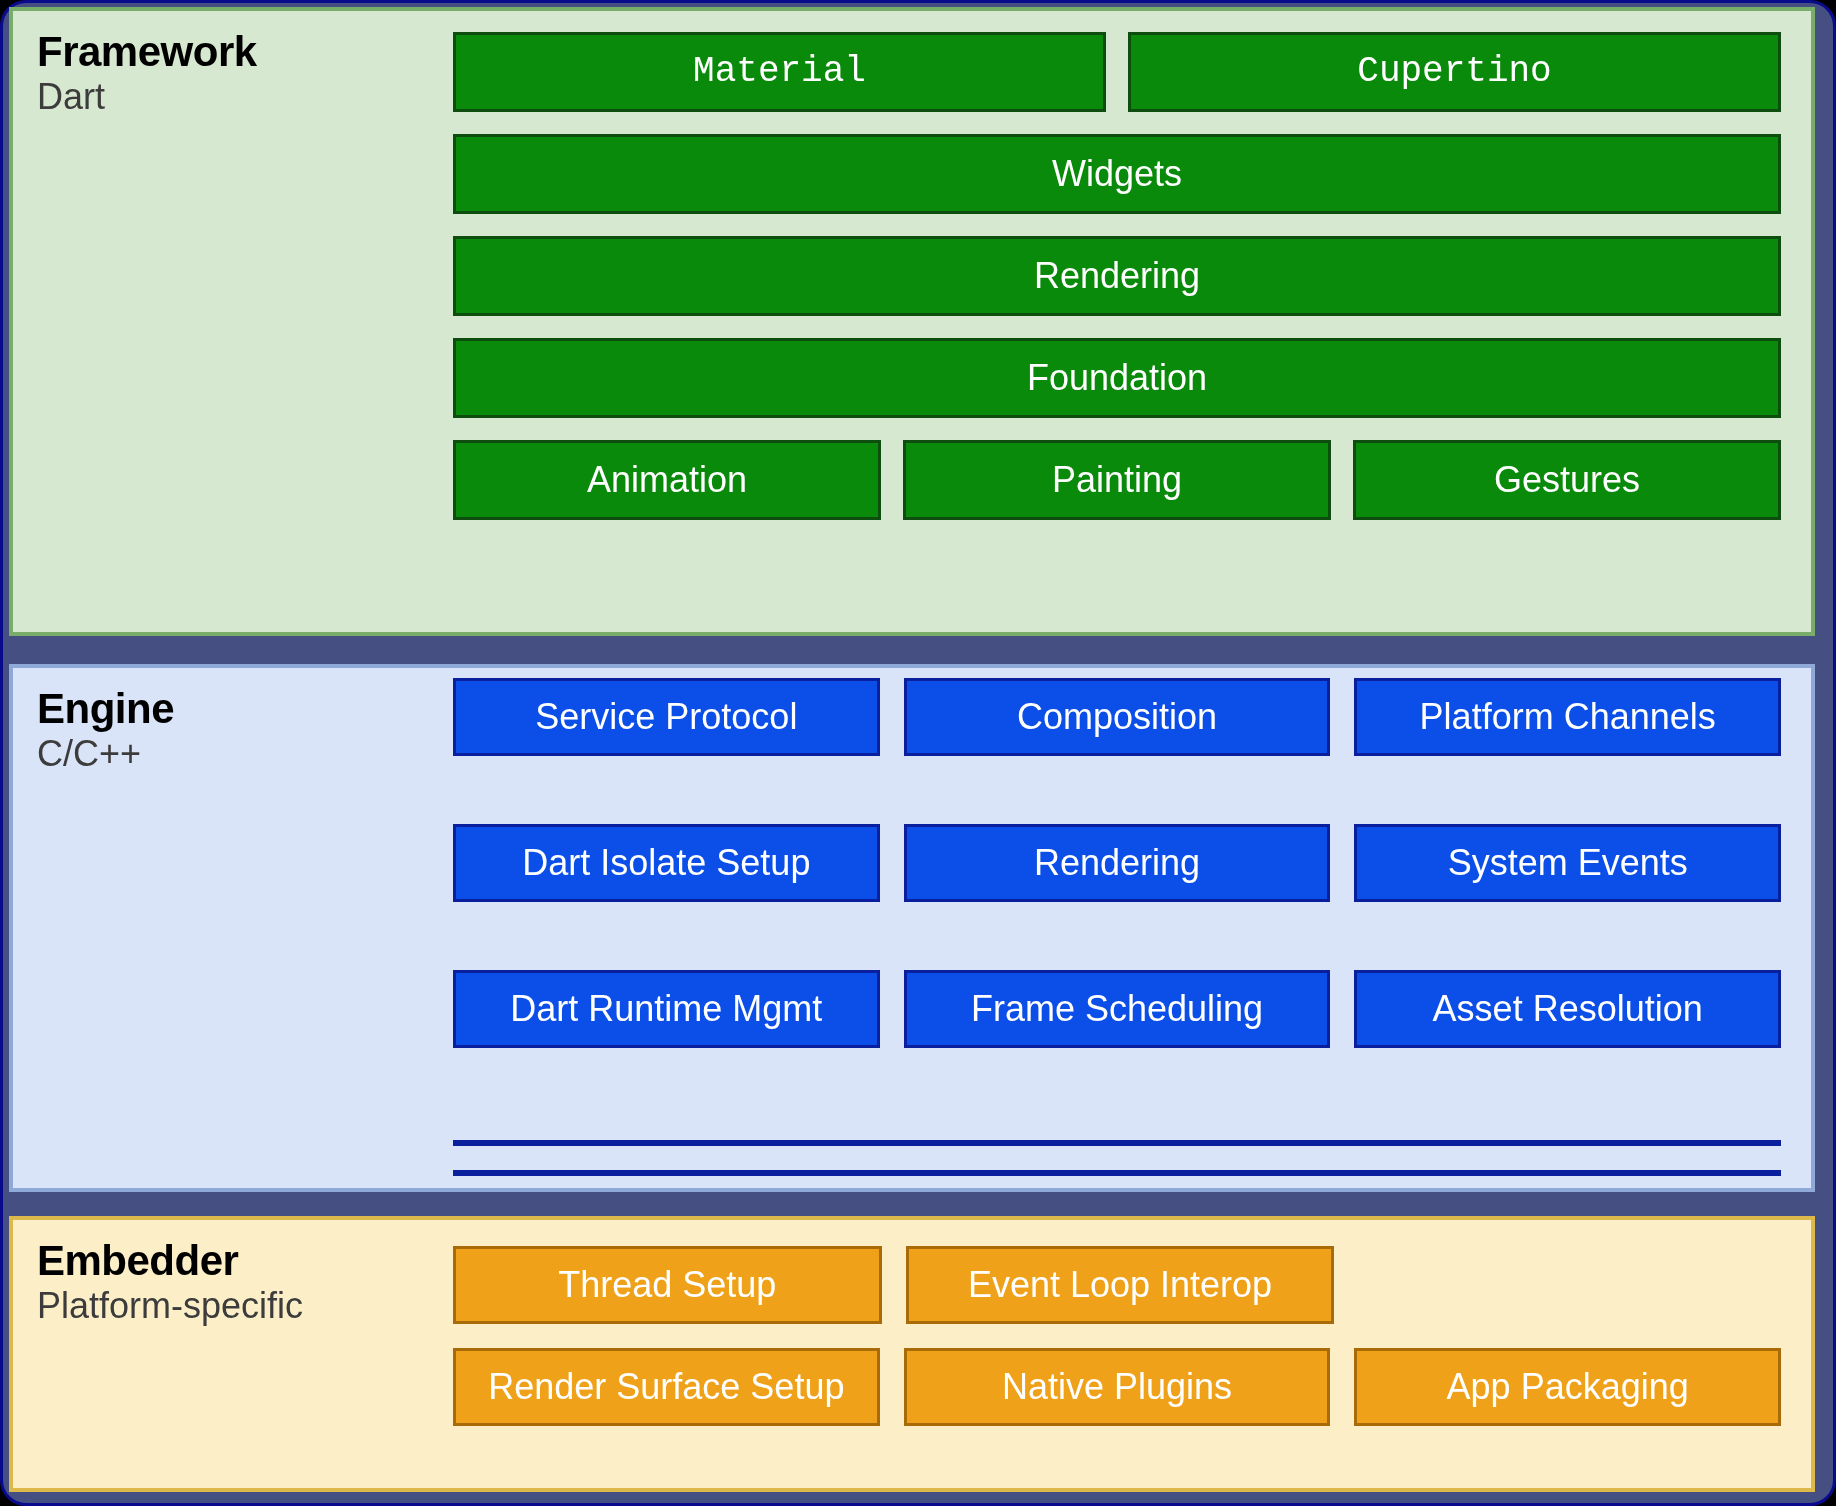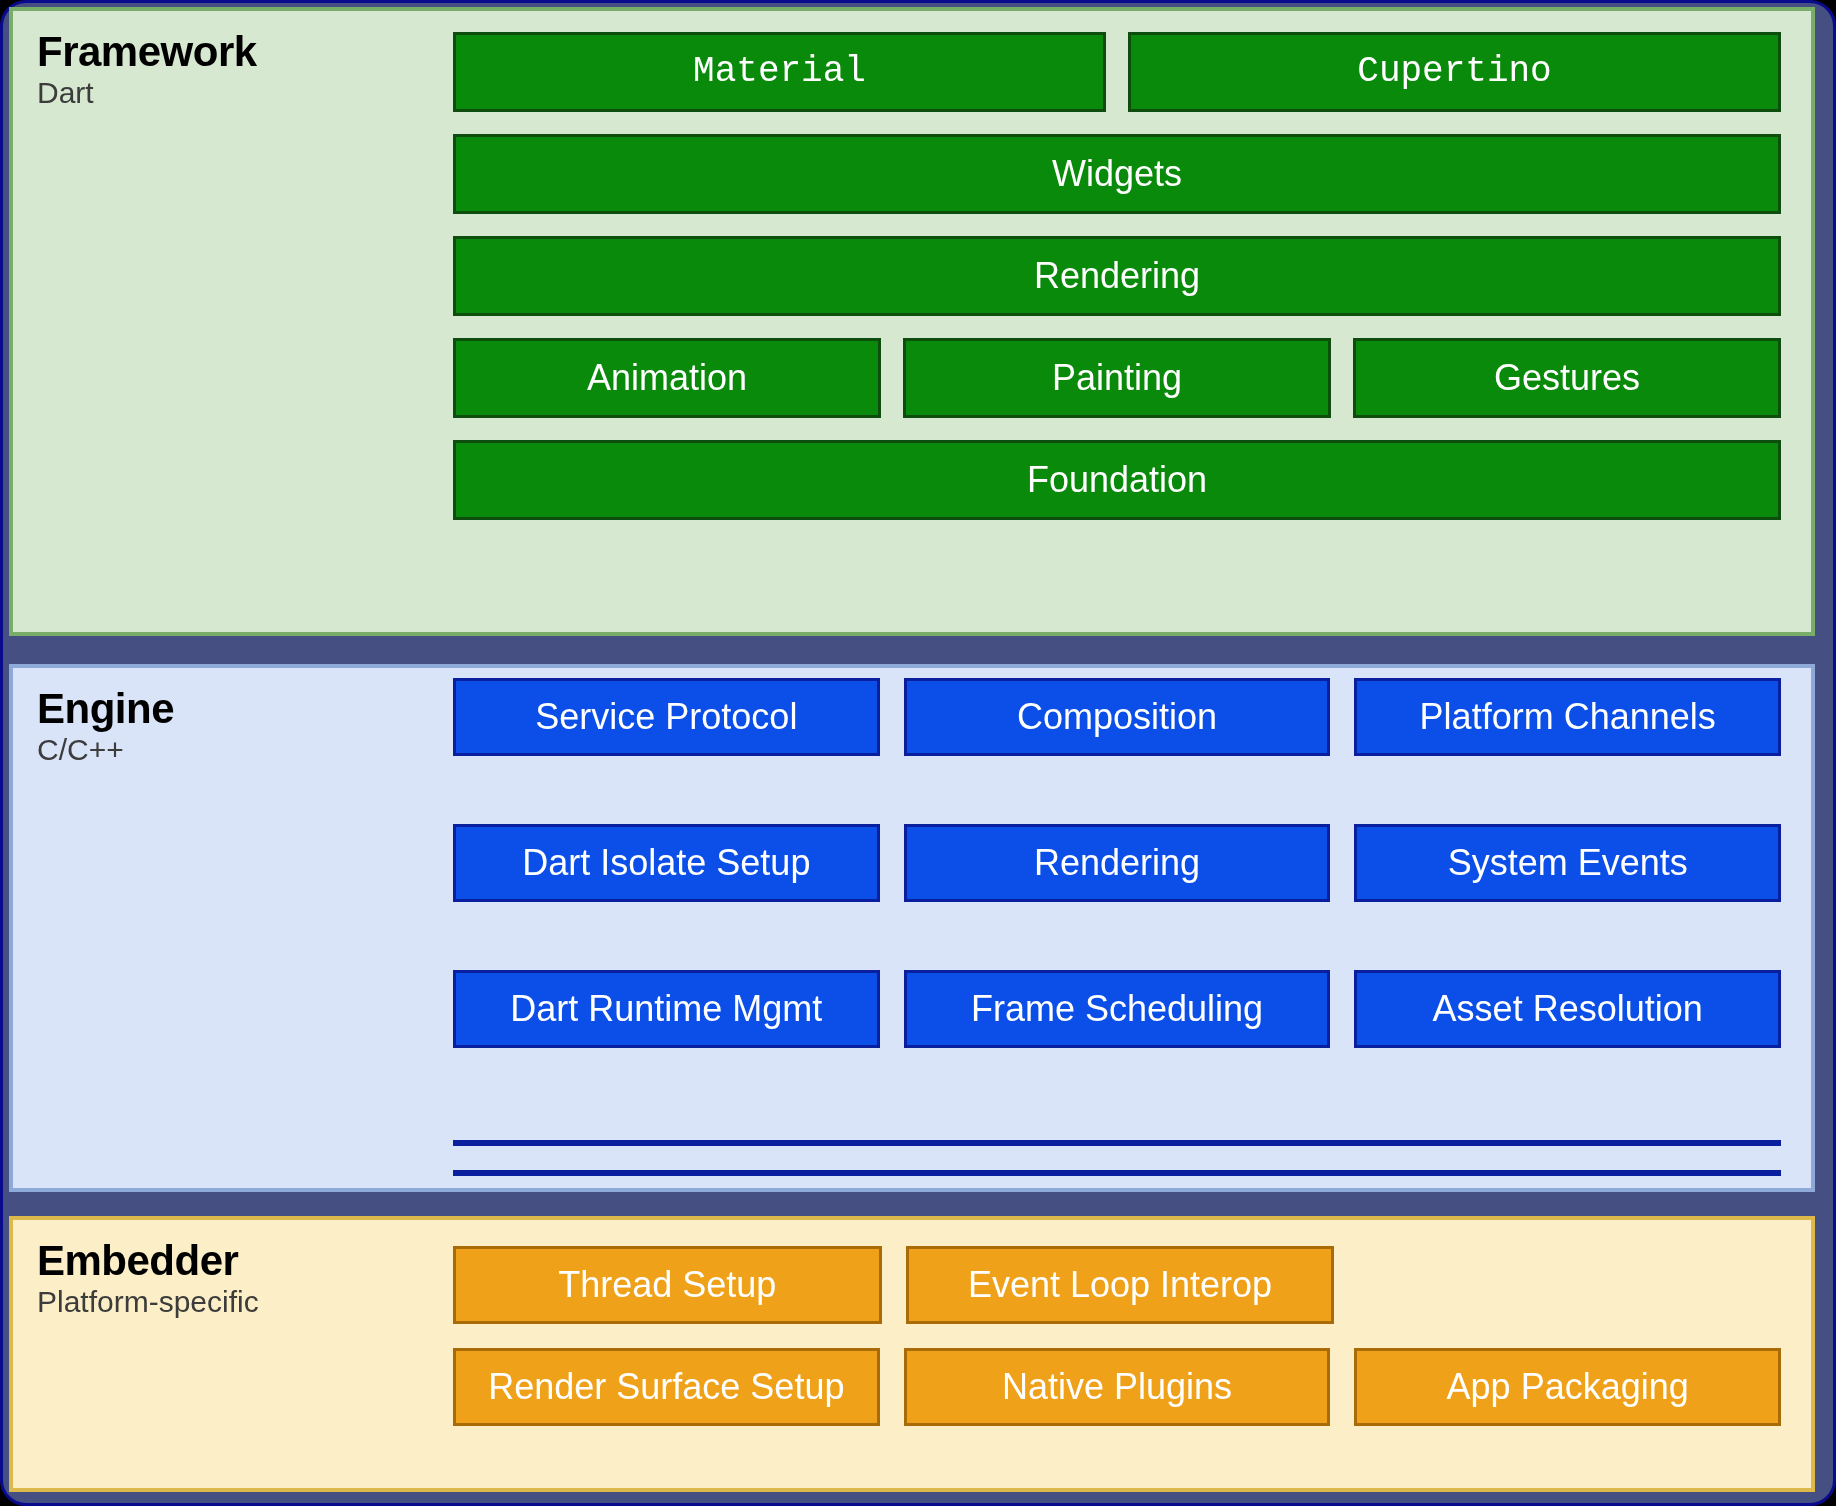--- a/index.html
+++ b/index.html
@@ -70,21 +70,21 @@
     box-sizing: border-box;
   }
   .layer-title {
     font-size: 42px;
     font-weight: bold;
     color: #000000;
     line-height: 1.08;
     letter-spacing: -0.5px;
   }
   .layer-sub {
-    font-size: 30px;
+    font-size: 36px;
     font-weight: normal;
     color: #3c3c3c;
     line-height: 1.15;
     margin-top: 2px;
   }
 
   
   .layer-content {
     flex: 1 1 auto;
     padding: 0 30px 0 0;
@@ -173,29 +173,29 @@
 
       <div class="box-row">
         <div class="box full">Widgets</div>
       </div>
 
       <div class="box-row">
         <div class="box full">Rendering</div>
       </div>
 
       <div class="box-row">
+        <div class="box full">Foundation</div>
+      </div>
+
+      <div class="box-row">
         <div class="box col">Animation</div>
         <div class="gap"></div>
         <div class="box col">Painting</div>
         <div class="gap"></div>
         <div class="box col">Gestures</div>
-      </div>
-
-      <div class="box-row">
-        <div class="box full">Foundation</div>
       </div>
 
     </div>
   </section>
 
   <section class="layer layer-engine en">
     <div class="layer-label">
       <div class="layer-title">Engine</div>
       <div class="layer-sub">C/C++</div>
     </div>

